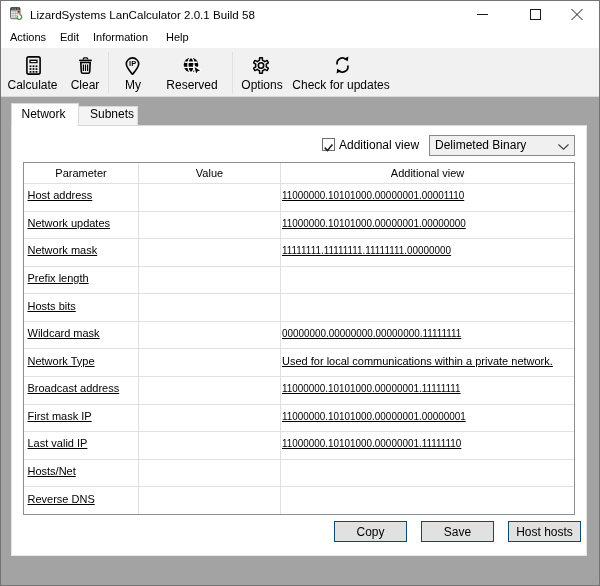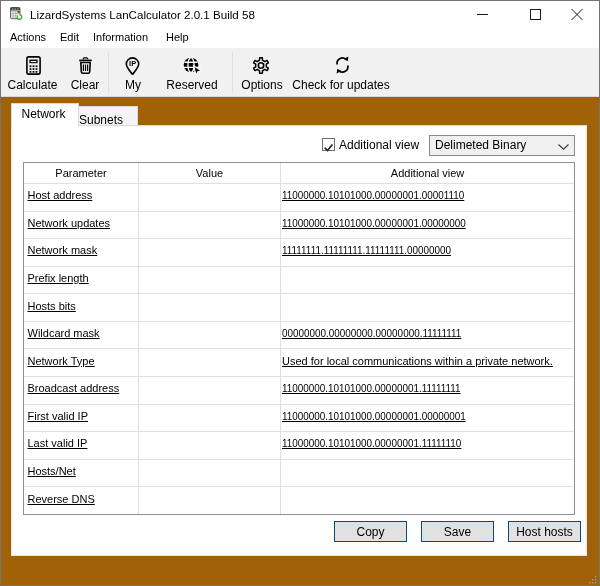--- a/index.html
+++ b/index.html
@@ -1,32 +1,32 @@
 <!DOCTYPE html>
 <html><head>
 <meta charset="utf-8">
 <style>
 * { margin:0; padding:0; box-sizing:border-box; }
 html,body { width:600px; height:586px; font-family:"Liberation Sans", sans-serif; background:#fff; }
-.window { position:absolute; left:0; top:0; width:600px; height:586px; background:#a16207; overflow:hidden; }
+.window { position:absolute; left:0; top:0; width:600px; height:586px; background:#a3a3a3; overflow:hidden; }
 .winborder { position:absolute; left:0; top:0; width:600px; height:586px; border:1px solid #747474; z-index:99; pointer-events:none; }
 .topwhite { position:absolute; left:0; top:0; width:600px; height:48px; background:#fff; }
 .appicon { position:absolute; left:10px; top:7px; }
 .title { position:absolute; left:30px; top:8px; font-size:11.6px; color:#000; }
 .menubar { position:absolute; left:0; top:28px; width:488px; height:20px; font-size:11px; }
 .menubar span { position:absolute; top:3px; }
 .toolbar { position:absolute; left:0; top:48px; width:600px; height:49px; background:#f1f1f2; border-bottom:1px solid #d9d9d9; }
 .tbtn { position:absolute; text-align:center; font-size:12px; color:#000; }
 .ticon { position:absolute; }
 .tlabel { position:absolute; top:30px; width:100%; text-align:center; }
 .tsep { position:absolute; top:4px; width:1px; height:41px; background:#e0e0e0; }
 .tab-active { position:absolute; left:11px; top:103px; width:68px; height:23px; background:#fff;
   border:1px solid #d9d9d9; border-bottom:none; font-size:12px; text-align:center; padding-top:2.5px; padding-right:3px; z-index:3;}
 .tab-inactive { position:absolute; left:78px; top:106px; width:60px; height:19px; background:#f4f4f4;
-  border:1px solid #d9d9d9; border-bottom:none; font-size:12px; text-align:left; padding-top:6px; padding-right:3px; z-index:2;}
+  border:1px solid #d9d9d9; border-bottom:none; font-size:12px; text-align:right; padding-top:0; padding-right:3px; z-index:2;}
 .page { position:absolute; left:11px; top:125px; width:576px; height:431px; background:#fff;
   border:1px solid #e6e6e6; border-top:1px solid #d9d9d9; z-index:1; }
 .checkbox { position:absolute; left:322px; top:138px; width:13px; height:13px; background:#fff;
   border:1px solid #6e6e6e; z-index:4; }
 .cblabel { position:absolute; left:339px; top:138px; font-size:12px; z-index:4; }
 .combo { position:absolute; left:429px; top:135px; width:146px; height:21px; background:#f0f0f0;
   border:1px solid #898989; font-size:12px; padding:2px 0 0 5px; z-index:4; }
 .tbl { position:absolute; left:23px; top:162px; width:552px; height:353px;
   border:1px solid #8a9099; z-index:4; background:#fff; display:flex; flex-direction:column; font-size:11px; color:#000; }
 .hrow { display:flex; height:20px; flex:none; }
@@ -202,21 +202,21 @@
         <div class="c3">Used for local communications within a private network.</div>
       </div>
     <div class="drow">
         <div class="c1">Broadcast address</div>
         <div class="c2"></div>
         <div class="c3">
           <span class="bin">11000000.10101000.00000001.11111111</span>
         </div>
       </div>
     <div class="drow">
-        <div class="c1">First valid IP</div>
+        <div class="c1">First mask IP</div>
         <div class="c2"></div>
         <div class="c3">
           <span class="bin">11000000.10101000.00000001.00000001</span>
         </div>
       </div>
     <div class="drow">
         <div class="c1">Last valid IP</div>
         <div class="c2"></div>
         <div class="c3">
           <span class="bin">11000000.10101000.00000001.11111110</span>

